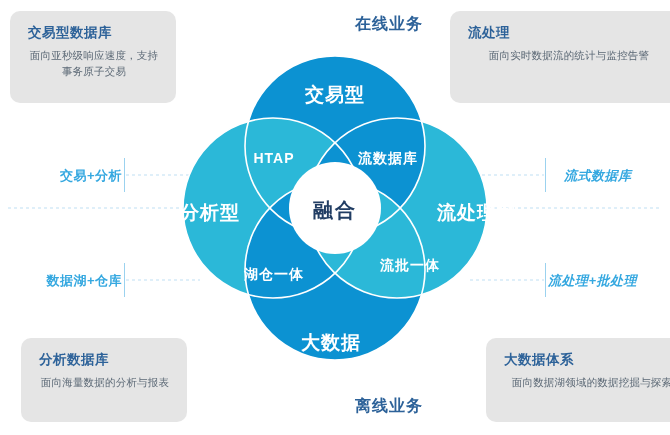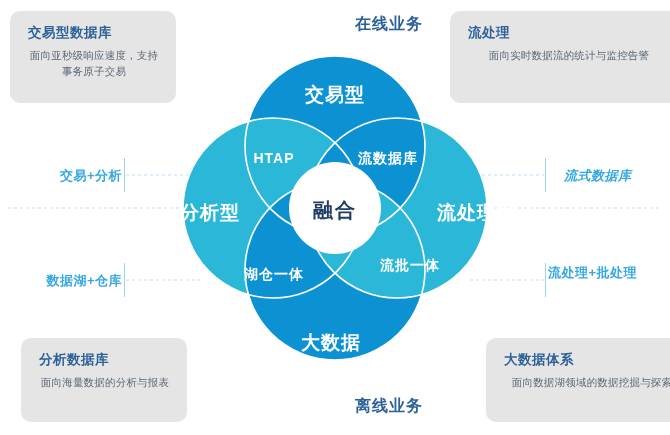--- a/index.html
+++ b/index.html
@@ -57,21 +57,21 @@
     position:absolute;
     font-size:13px;
     font-weight:bold;
     color:#35a8e0;
     white-space:nowrap;
     letter-spacing:.5px;
   }
   #lbl-l1{right:548px;top:167px;}
   #lbl-l2{right:548px;top:272px;}
   #lbl-r1{left:564px;top:167px;font-style:italic;}
-  #lbl-r2{left:548px;top:264px;}
+  #lbl-r2{left:548px;top:272px;font-style:italic;}
 
   
   .tick{
     position:absolute;
     width:1px;
     background:#9bd2ef;
   }
   #tick-l1{left:124px;top:158px;height:34px;}
   #tick-l2{left:124px;top:263px;height:34px;}
   #tick-r1{left:545px;top:158px;height:34px;}

